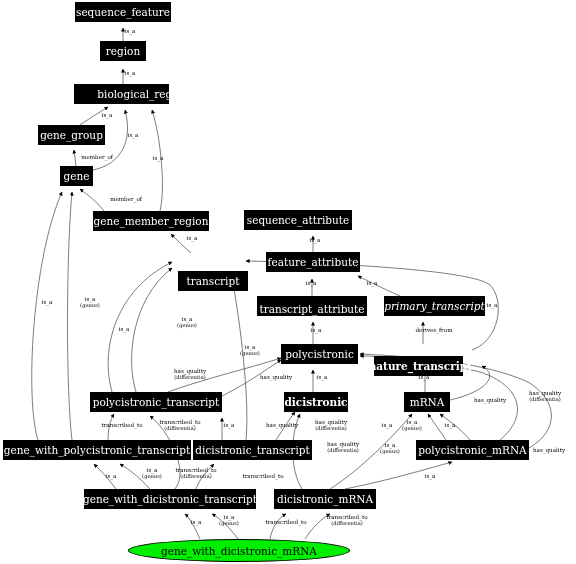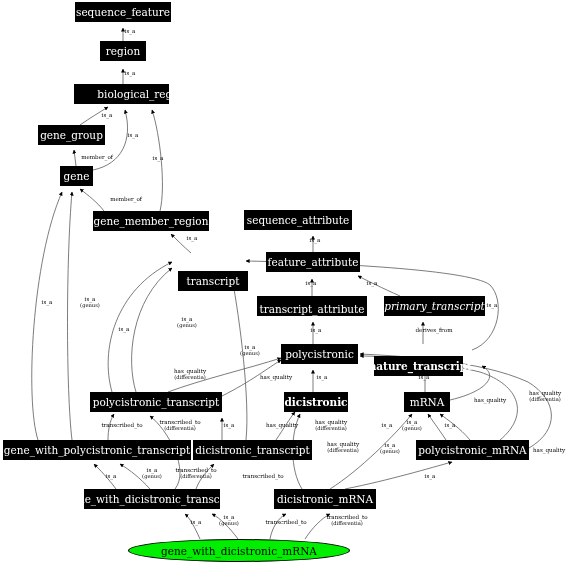--- a/index.html
+++ b/index.html
@@ -207,21 +207,21 @@
       </div>
       <div class="node" style="left: 3px; top: 440px; width: 188px; height: 20px;">
         <span>gene_with_polycistronic_transcript</span>
       </div>
       <div class="node" style="left: 193px; top: 440px; width: 119px; height: 20px;">
         <span>dicistronic_transcript</span>
       </div>
       <div class="node" style="left: 416px; top: 440px; width: 113px; height: 20px;">
         <span>polycistronic_mRNA</span>
       </div>
-      <div class="node" style="left: 84px; top: 489px; width: 136px; height: 20px;">
+      <div class="node" style="left: 84px; top: 489px; width: 172px; height: 20px;">
         <span>gene_with_dicistronic_transcript</span>
       </div>
       <div class="node" style="left: 274px; top: 489px; width: 102px; height: 20px;">
         <span>dicistronic_mRNA</span>
       </div>
       <div class="node ellipse" style="left: 128px; top: 539px; width: 222px; height: 23px;">
         <span>gene_with_dicistronic_mRNA</span>
       </div>
     </div>
   <div id="labels">

